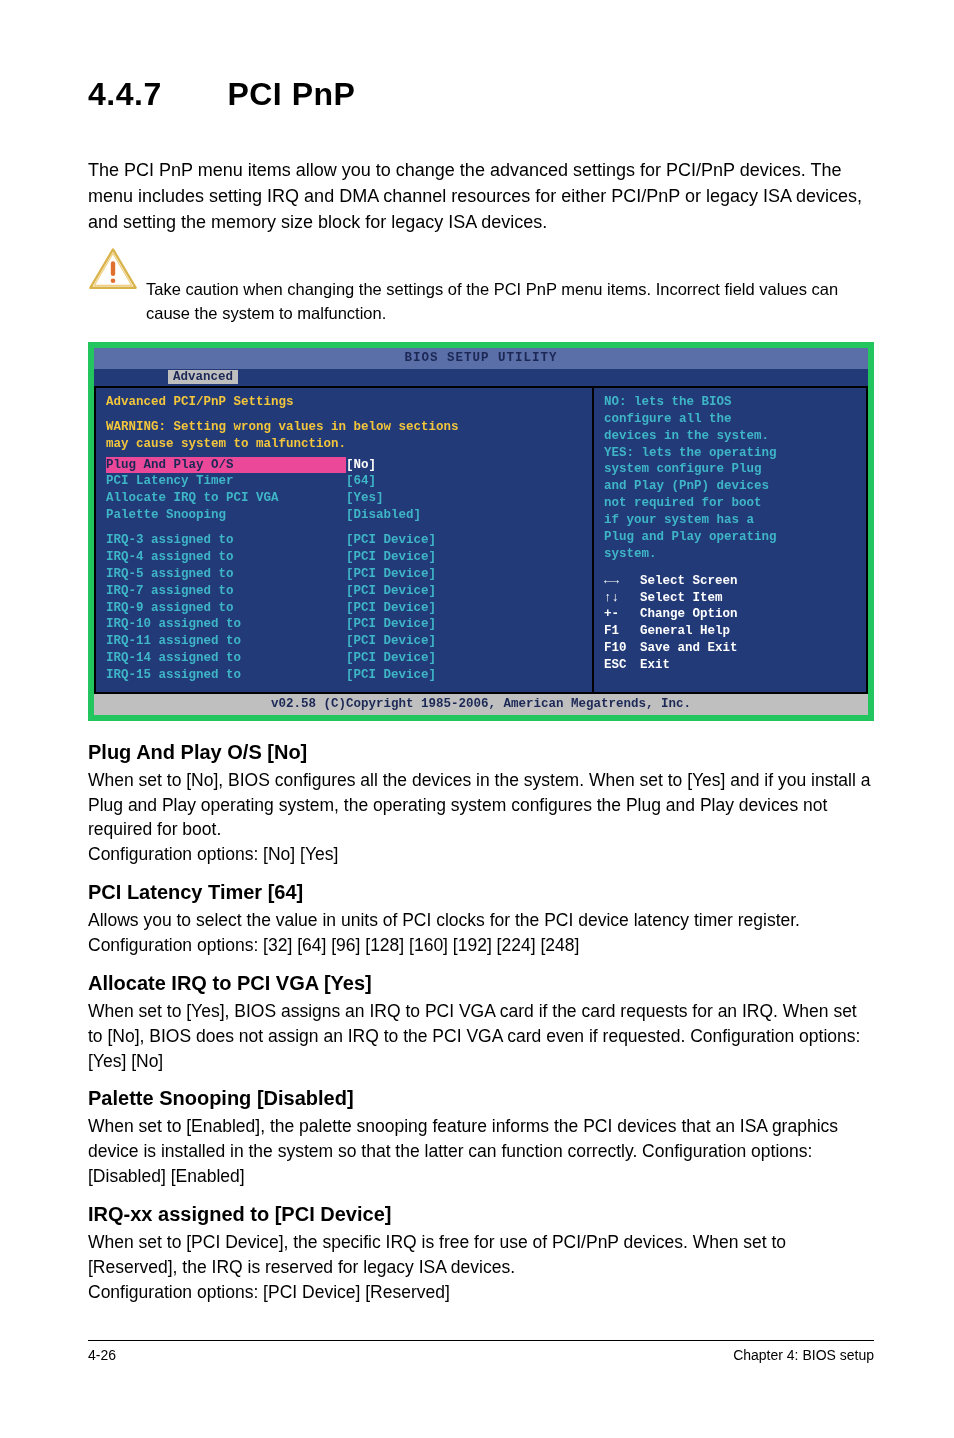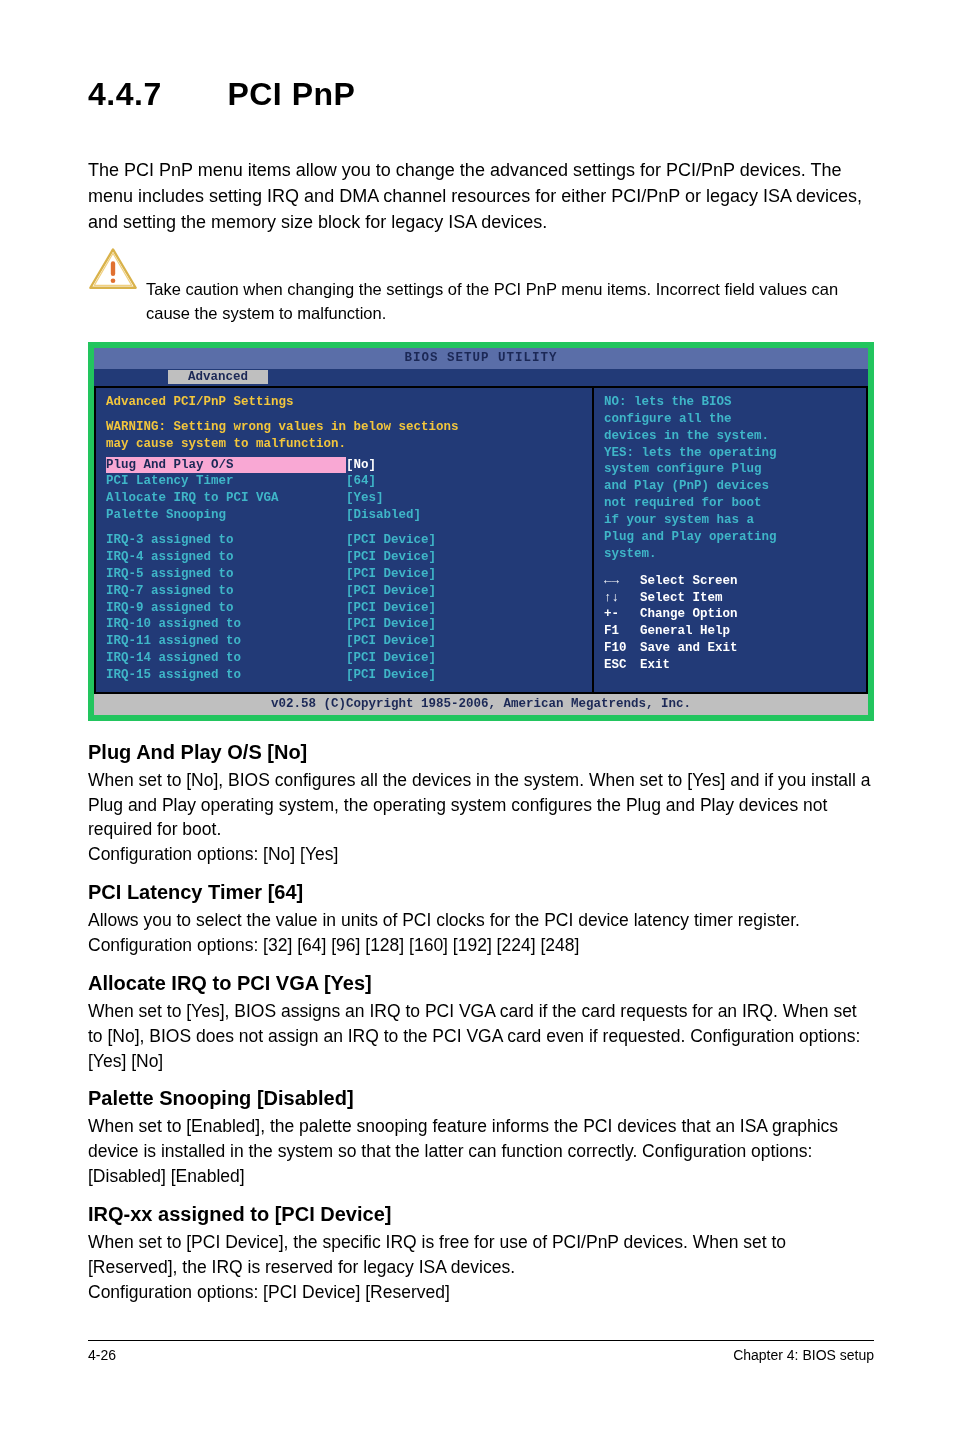--- a/index.html
+++ b/index.html
@@ -66,21 +66,21 @@
     letter-spacing: 1px;
   }
   .bios .tabrow {
     background: #223a77;
     color: #c5c5c5;
     padding: 0 0 0 74px;
   }
   .bios .tabrow span.active {
     background: #bfbfbf;
     color: #1b2856;
-    padding: 0 20px;
+    padding: 0 5px;
   }
   .bios .panels {
     display: flex;
   }
   .bios .left {
     flex: 1 1 auto;
     border: 2px solid #000;
     border-right: none;
     padding: 6px 10px 8px 10px;
     background: #223a77;
@@ -89,21 +89,21 @@
     flex: 0 0 252px;
     border: 2px solid #000;
     padding: 6px 10px 8px 10px;
     background: #223a77;
   }
   .bios .row {
     display: flex;
   }
   .bios .row .k { flex: 0 0 240px; }
   .bios .row .v { flex: 1 1 auto; }
-  .bios .sel { background: #f9a8d4; }
+  .bios .sel { background: #ec4899; }
   .bios .sel .k { color: #1b2856; }
   .bios .sel .v { color: #fff; background:#223a77; }
   .cyan { color: #3fb6c8; }
   .yellow { color: #f3c63c; }
   .white { color: #ffffff; }
   .bios .footer {
     background: #bfbfbf;
     color: #1b2856;
     text-align: center;
     padding: 2px 0;

